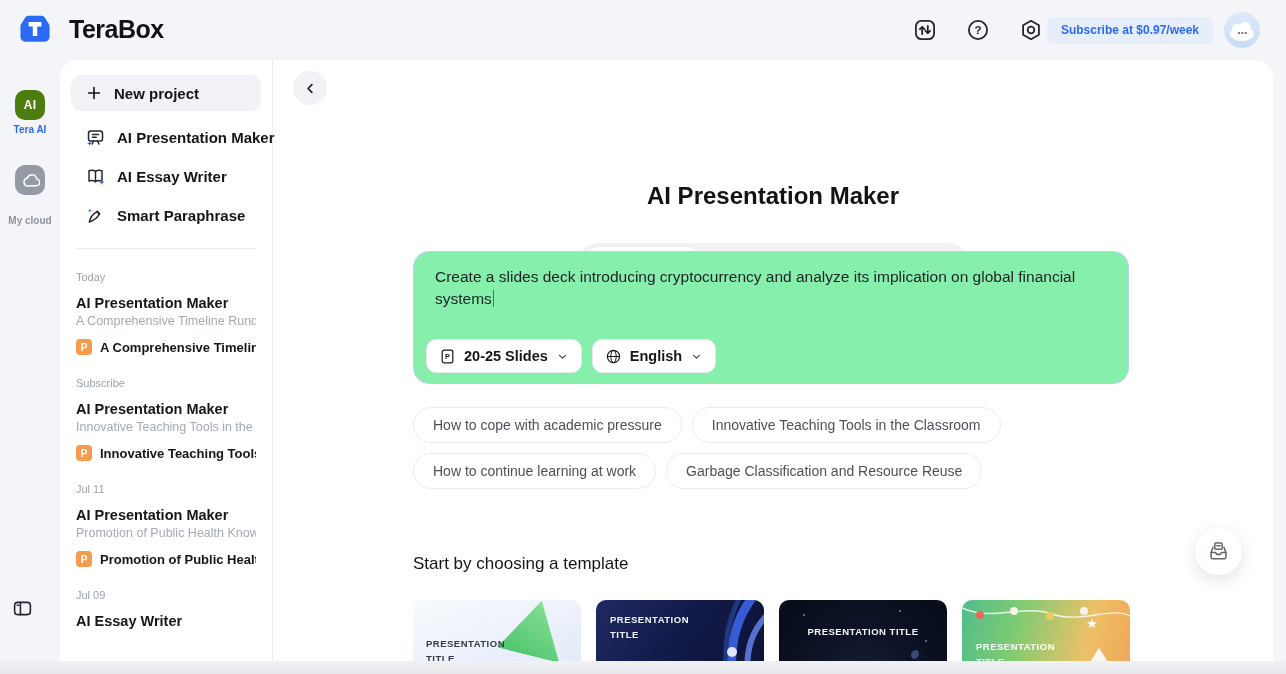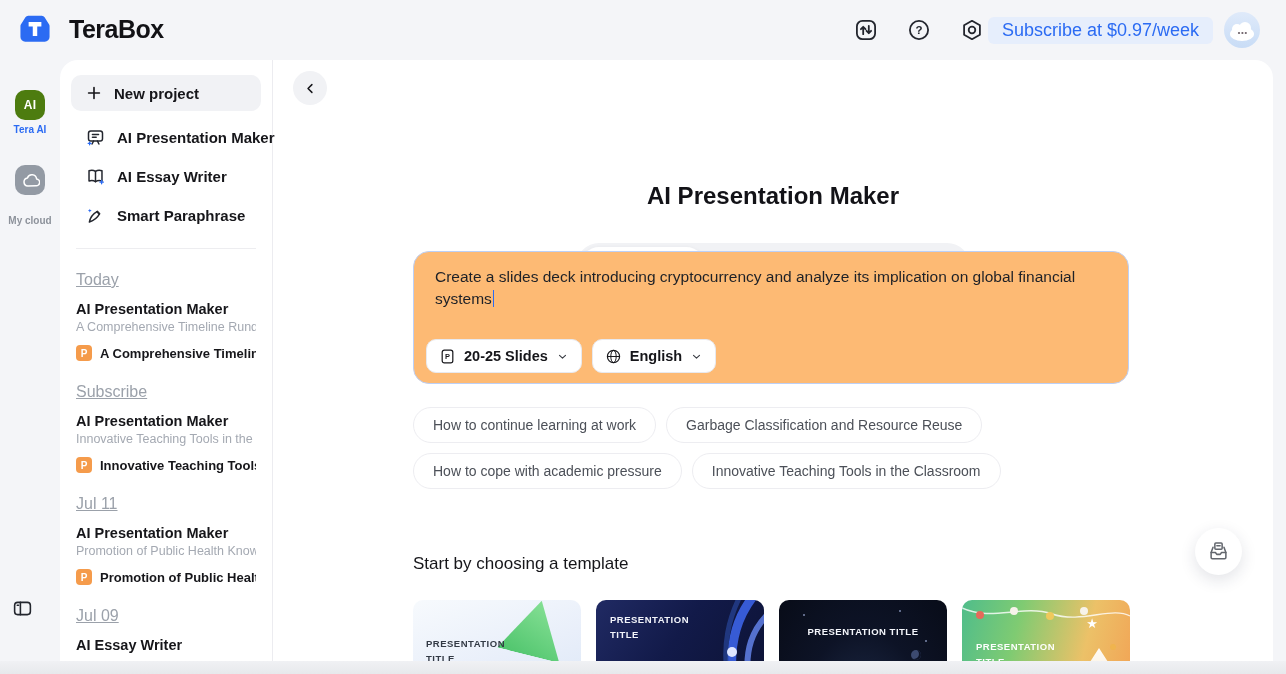--- a/index.html
+++ b/index.html
@@ -6,21 +6,21 @@
   html,body { width:1286px; height:674px; overflow:hidden; }
   body { font-family:"Liberation Sans", sans-serif; background:#f4f5f8; position:relative; color:#16161a; }
   svg { display:block; }
 
   
   .logo { position:absolute; left:18px; top:12px; display:flex; align-items:center; gap:17px; }
   .logo-text { font-size:25px; font-weight:800; letter-spacing:-0.5px; color:#121216; }
   .hdr-right { position:absolute; right:26px; top:0; height:60px; display:flex; align-items:center; }
   .hdr-icon { width:24px; height:24px; color:#23262e; margin-right:29px; cursor:pointer; }
   .hdr-icon:last-of-type { margin-right:0; }
-  .subscribe { height:27px; margin-left:4px; margin-right:11px; padding:0 14px; background:#e6eefc; color:#2b6bf3; border:none; border-radius:6px; font-family:inherit; font-size:18px; font-weight:400; display:flex; align-items:center; cursor:pointer; }
+  .subscribe { height:27px; margin-left:4px; margin-right:11px; padding:0 14px; background:#e6eefc; color:#2b6bf3; border:none; border-radius:6px; font-family:inherit; font-size:12px; font-weight:700; display:flex; align-items:center; cursor:pointer; }
   .avatar { width:36px; height:36px; border-radius:50%; background:linear-gradient(180deg,#dfeafa,#c8dcf6); display:flex; align-items:center; justify-content:center; cursor:pointer; }
 
   
   .rail { position:absolute; left:0; top:60px; width:60px; bottom:0; }
   .rail-item { position:absolute; left:0; width:60px; display:flex; flex-direction:column; align-items:center; gap:4px; cursor:pointer; }
   .rail-sq { width:30px; height:30px; border-radius:10px; display:flex; align-items:center; justify-content:center; }
   .rail-sq.ai { background:#4d7c0f; color:#fff; font-size:12px; font-weight:800; letter-spacing:.2px; }
   .rail-sq.cloud { background:#939aa4; }
   .rail-label { font-size:10px; font-weight:600; }
   .rail-label.blue { color:#2b6bf3; }
@@ -30,36 +30,36 @@
   
   .panel { position:absolute; left:60px; top:60px; width:1213px; bottom:0; background:#fff; border-radius:18px 18px 0 0; }
 
   
   .sidebar { position:absolute; left:0; top:0; width:213px; height:100%; border-right:1px solid #ececf0; }
   .new-project { margin:15px 11px 7px; height:36px; background:#f1f2f5; border:none; border-radius:10px; display:flex; align-items:center; gap:11px; padding:0 14px; font-family:inherit; font-size:15px; font-weight:600; color:#16161a; cursor:pointer; width:calc(100% - 22px); }
   .tool { display:flex; align-items:center; gap:11px; margin:0 11px; padding:9px 3px 9px 14px; border-radius:10px; font-size:15px; font-weight:600; color:#16161a; cursor:pointer; white-space:nowrap; }
   .tool-ic { width:21px; height:21px; color:#23262e; flex:none; }
   .side-divider { height:1px; background:#ededf0; margin:13px 16px 0; }
   .history { padding:0 16px; }
-  .h-date { margin-top:22px; font-size:16px; color:#9ba1aa;text-decoration:underline; }
+  .h-date { margin-top:22px; font-size:11px; color:#9ba1aa; }
   .h-title { margin-top:12px; font-size:14.5px; font-weight:700; color:#16161a; white-space:nowrap; overflow:hidden; cursor:pointer; }
   .h-sub { margin-top:3px; font-size:12.5px; color:#a4a9b2; white-space:nowrap; overflow:hidden; }
   .h-file { margin-top:11px; display:flex; align-items:center; gap:8px; font-size:13px; font-weight:600; color:#16161a; white-space:nowrap; overflow:hidden; cursor:pointer; }
   .p-icon { width:16px; height:16px; border-radius:4px; background:#f59b4b; color:#fff; font-size:10px; font-weight:800; display:flex; align-items:center; justify-content:center; flex:none; }
 
   
   .main { position:absolute; left:213px; top:0; right:0; height:100%; }
   .back-btn { position:absolute; left:20px; top:11px; width:34px; height:34px; border-radius:50%; background:#f1f2f5; border:none; display:flex; align-items:center; justify-content:center; color:#16161a; cursor:pointer; }
   .page-title { position:absolute; top:122px; left:0; width:100%; text-align:center; font-size:24px; font-weight:700; color:#121217; }
   .tabs { position:absolute; top:183px; left:50%; transform:translateX(-50%); height:46px; background:#f1f2f5; border-radius:23px; display:flex; align-items:center; padding:0 4px; }
   .tab { height:38px; border:none; background:transparent; border-radius:19px; display:flex; align-items:center; gap:8px; padding:0 17px; font-family:inherit; font-size:15px; font-weight:500; color:#7f848d; cursor:pointer; white-space:nowrap; }
   .tab.active { background:#fff; color:#121217; font-weight:700; box-shadow:0 1px 4px rgba(20,30,60,.07); }
   .tab-ic { width:18px; height:18px; }
 
-  .prompt-card { position:absolute; left:140px; top:191px; width:716px; height:133px; background:#fdba74; border:1.5px solid #bcd0f7; border-radius:16px; }
+  .prompt-card { position:absolute; left:140px; top:191px; width:716px; height:133px; background:#86efac; border:1.5px solid #bcd0f7; border-radius:16px; }
   .prompt-text { position:absolute; left:21px; top:14px; right:21px; font-size:15.5px; line-height:1.45; color:#1e2127; cursor:text; }
   .caret { display:inline-block; width:1.5px; height:17px; background:#2b6bf3; vertical-align:-3px; margin-left:1px; }
   .prompt-controls { position:absolute; left:12px; right:11px; bottom:10px; display:flex; align-items:center; gap:10px; }
   .dd { height:34px; background:#fff; border:1px solid #e8e9ee; border-radius:10px; display:flex; align-items:center; gap:8px; padding:0 12px; font-family:inherit; font-size:14.5px; font-weight:600; color:#16161a; cursor:pointer; }
   .dd-ic { width:17px; height:17px; color:#16161a; }
   .chev { width:13px; height:13px; color:#3a3d44; }
   .spacer { flex:1; }
   .continue-btn { height:34px; background:#2b6bf3; border:none; border-radius:8px; color:#fff; display:flex; align-items:center; gap:7px; padding:0 15px; font-family:inherit; font-size:14.5px; font-weight:600; cursor:pointer; }
 
   .chip-rows { position:absolute; left:140px; top:347px; }
@@ -309,26 +309,26 @@
                 <path d="M6.5 9.8 12 15l5.5-5.2"></path>
               </svg>
           </span>
         </button>
         <div class="spacer"></div>
       </div>
     </div>
 
     <div class="chip-rows">
       <div class="chip-row">
+        <button class="chip">How to cope with academic pressure</button>
+        <button class="chip">Innovative Teaching Tools in the Classroom</button>
+      </div>
+      <div class="chip-row">
         <button class="chip">How to continue learning at work</button>
         <button class="chip">Garbage Classification and Resource Reuse</button>
-      </div>
-      <div class="chip-row">
-        <button class="chip">How to cope with academic pressure</button>
-        <button class="chip">Innovative Teaching Tools in the Classroom</button>
       </div>
     </div>
 
     <div class="tpl-heading">Start by choosing a template</div>
 
     <div class="tpl-row">
       <div class="tpl t1">
         <div class="t1-tri-green"></div>
         <div class="t1-tri-blue"></div>
 

